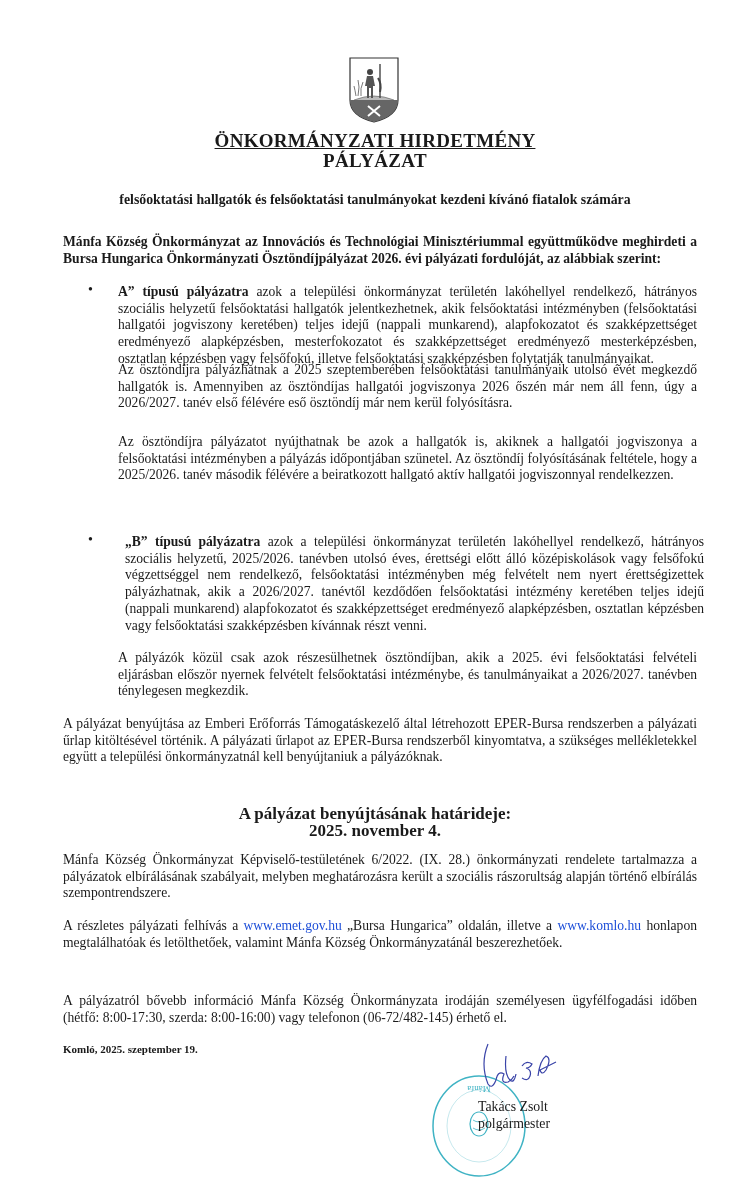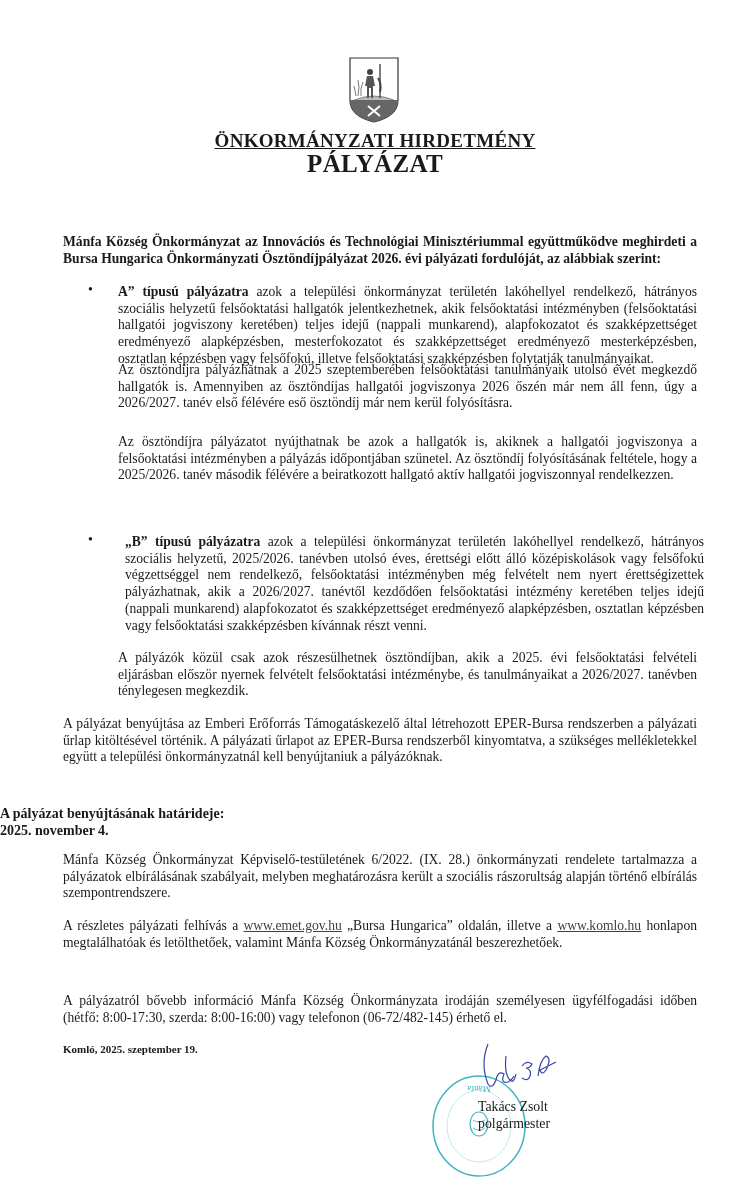--- a/index.html
+++ b/index.html
@@ -2,28 +2,28 @@
 <html><head>
 <meta charset="utf-8">
 <style>
   html, body { margin: 0; padding: 0; background: #ffffff; }
   body { width: 750px; height: 1200px; position: relative; overflow: hidden;
          font-family: "Liberation Serif", serif; color: #1a1a1a; font-size: 13.6px; }
   .page { position: absolute; left: 0; top: 0; width: 643px; height: 1200px; }
   .crest { position: absolute; left: 348px; top: 56px; width: 52px; height: 68px; }
   .title { position: absolute; left: 0; width: 750px; text-align: center; font-weight: bold; }
   .t1 { top: 130px; font-size: 19px; text-decoration: underline; letter-spacing: 0.3px; }
-  .t2 { top: 150px; font-size: 25px; letter-spacing: 0.3px; }
+  .t2 { top: 150px; font-size: 19px; letter-spacing: 0.3px; }
   .subtitle { position: absolute; left: 0; width: 750px; top: 192px; text-align: center; font-weight: bold; font-size: 13.8px; }
   .p { position: absolute; left: 63px; width: 634px; text-align: justify; line-height: 16.7px; }
   .p.ind { left: 118px; width: 579px; }
   .bullet { position: absolute; left: 88px; font-size: 14px; }
   .b { font-weight: bold; }
-  a.link { color: #404040; text-decoration: underline; }
-  .deadline { position: absolute; left: 0; width: 750px; text-align: left; font-weight: bold; font-size: 14px; line-height: 17px; top: 805px; }
+  a.link { color: #1d4ed8; }
+  .deadline { position: absolute; left: 0; width: 750px; text-align: center; font-weight: bold; font-size: 17px; line-height: 17px; top: 805px; }
   .date { position: absolute; left: 63px; top: 1043px; font-weight: bold; font-size: 11px; }
   .signer { position: absolute; left: 478px; top: 1098px; font-weight: normal; font-size: 13.8px; line-height: 17px; }
   .sig { position: absolute; left: 478px; top: 1036px; width: 80px; height: 60px; }
   .stamp { position: absolute; left: 425px; top: 1072px; width: 108px; height: 108px; }
 </style>
 </head>
 <body>
 
 <div class="page">
 
@@ -34,20 +34,21 @@
     <circle cx="22" cy="16" r="3" fill="#444"></circle>
     <path d="M19 20 h6 l2 10 -2 0 0 12 -2 0 0-10 -2 0 0 10 -2 0 0-12 -2 0z" fill="#555"></path>
     <line x1="32" y1="8" x2="32" y2="42" stroke="#444" stroke-width="1.4"></line>
     <path d="M30 22 q4 6 2 14" stroke="#444" stroke-width="2" fill="none"></path>
     <path d="M10 40 q2-10 0-16 M13 40 q-1-8 2-14 M8 40 q-1-6 -2-10" stroke="#555" stroke-width="0.8" fill="none"></path>
     <path d="M20 50 l12 10 M32 50 l-12 10" stroke="#fff" stroke-width="2"></path>
   </svg>
 
   <div class="title t1">ÖNKORMÁNYZATI HIRDETMÉNY</div>
   <div class="title t2">PÁLYÁZAT</div>
+  <div class="subtitle">felsőoktatási hallgatók és felsőoktatási tanulmányokat kezdeni kívánó fiatalok számára</div>
 
   <div class="p" style="top:234px;font-weight:bold;">Mánfa Község Önkormányzat az Innovációs és Technológiai Minisztériummal együttműködve meghirdeti a Bursa Hungarica Önkormányzati Ösztöndíjpályázat 2026. évi pályázati fordulóját, az alábbiak szerint:</div>
 
   <span class="bullet" style="top:282px;">•</span>
   <div class="p ind" style="top:284px;">
     <span class="b">A” típusú pályázatra</span><span> azok a települési önkormányzat területén lakóhellyel rendelkező, hátrányos szociális helyzetű felsőoktatási hallgatók jelentkezhetnek, akik felsőoktatási intézményben (felsőoktatási hallgatói jogviszony keretében) teljes idejű (nappali munkarend), alapfokozatot és szakképzettséget eredményező alapképzésben, mesterfokozatot és szakképzettséget eredményező mesterképzésben, osztatlan képzésben vagy felsőfokú, illetve felsőoktatási szakképzésben folytatják tanulmányaikat.</span>
   </div>
   <div class="p ind" style="top:362px;">Az ösztöndíjra pályázhatnak a 2025 szeptemberében felsőoktatási tanulmányaik utolsó évét megkezdő hallgatók is. Amennyiben az ösztöndíjas hallgatói jogviszonya 2026 őszén már nem áll fenn, úgy a 2026/2027. tanév első félévére eső ösztöndíj már nem kerül folyósításra.</div>
   <div class="p ind" style="top:434px;">Az ösztöndíjra pályázatot nyújthatnak be azok a hallgatók is, akiknek a hallgatói jogviszonya a felsőoktatási intézményben a pályázás időpontjában szünetel. Az ösztöndíj folyósításának feltétele, hogy a 2025/2026. tanév második félévére a beiratkozott hallgató aktív hallgatói jogviszonnyal rendelkezzen.</div>
 

